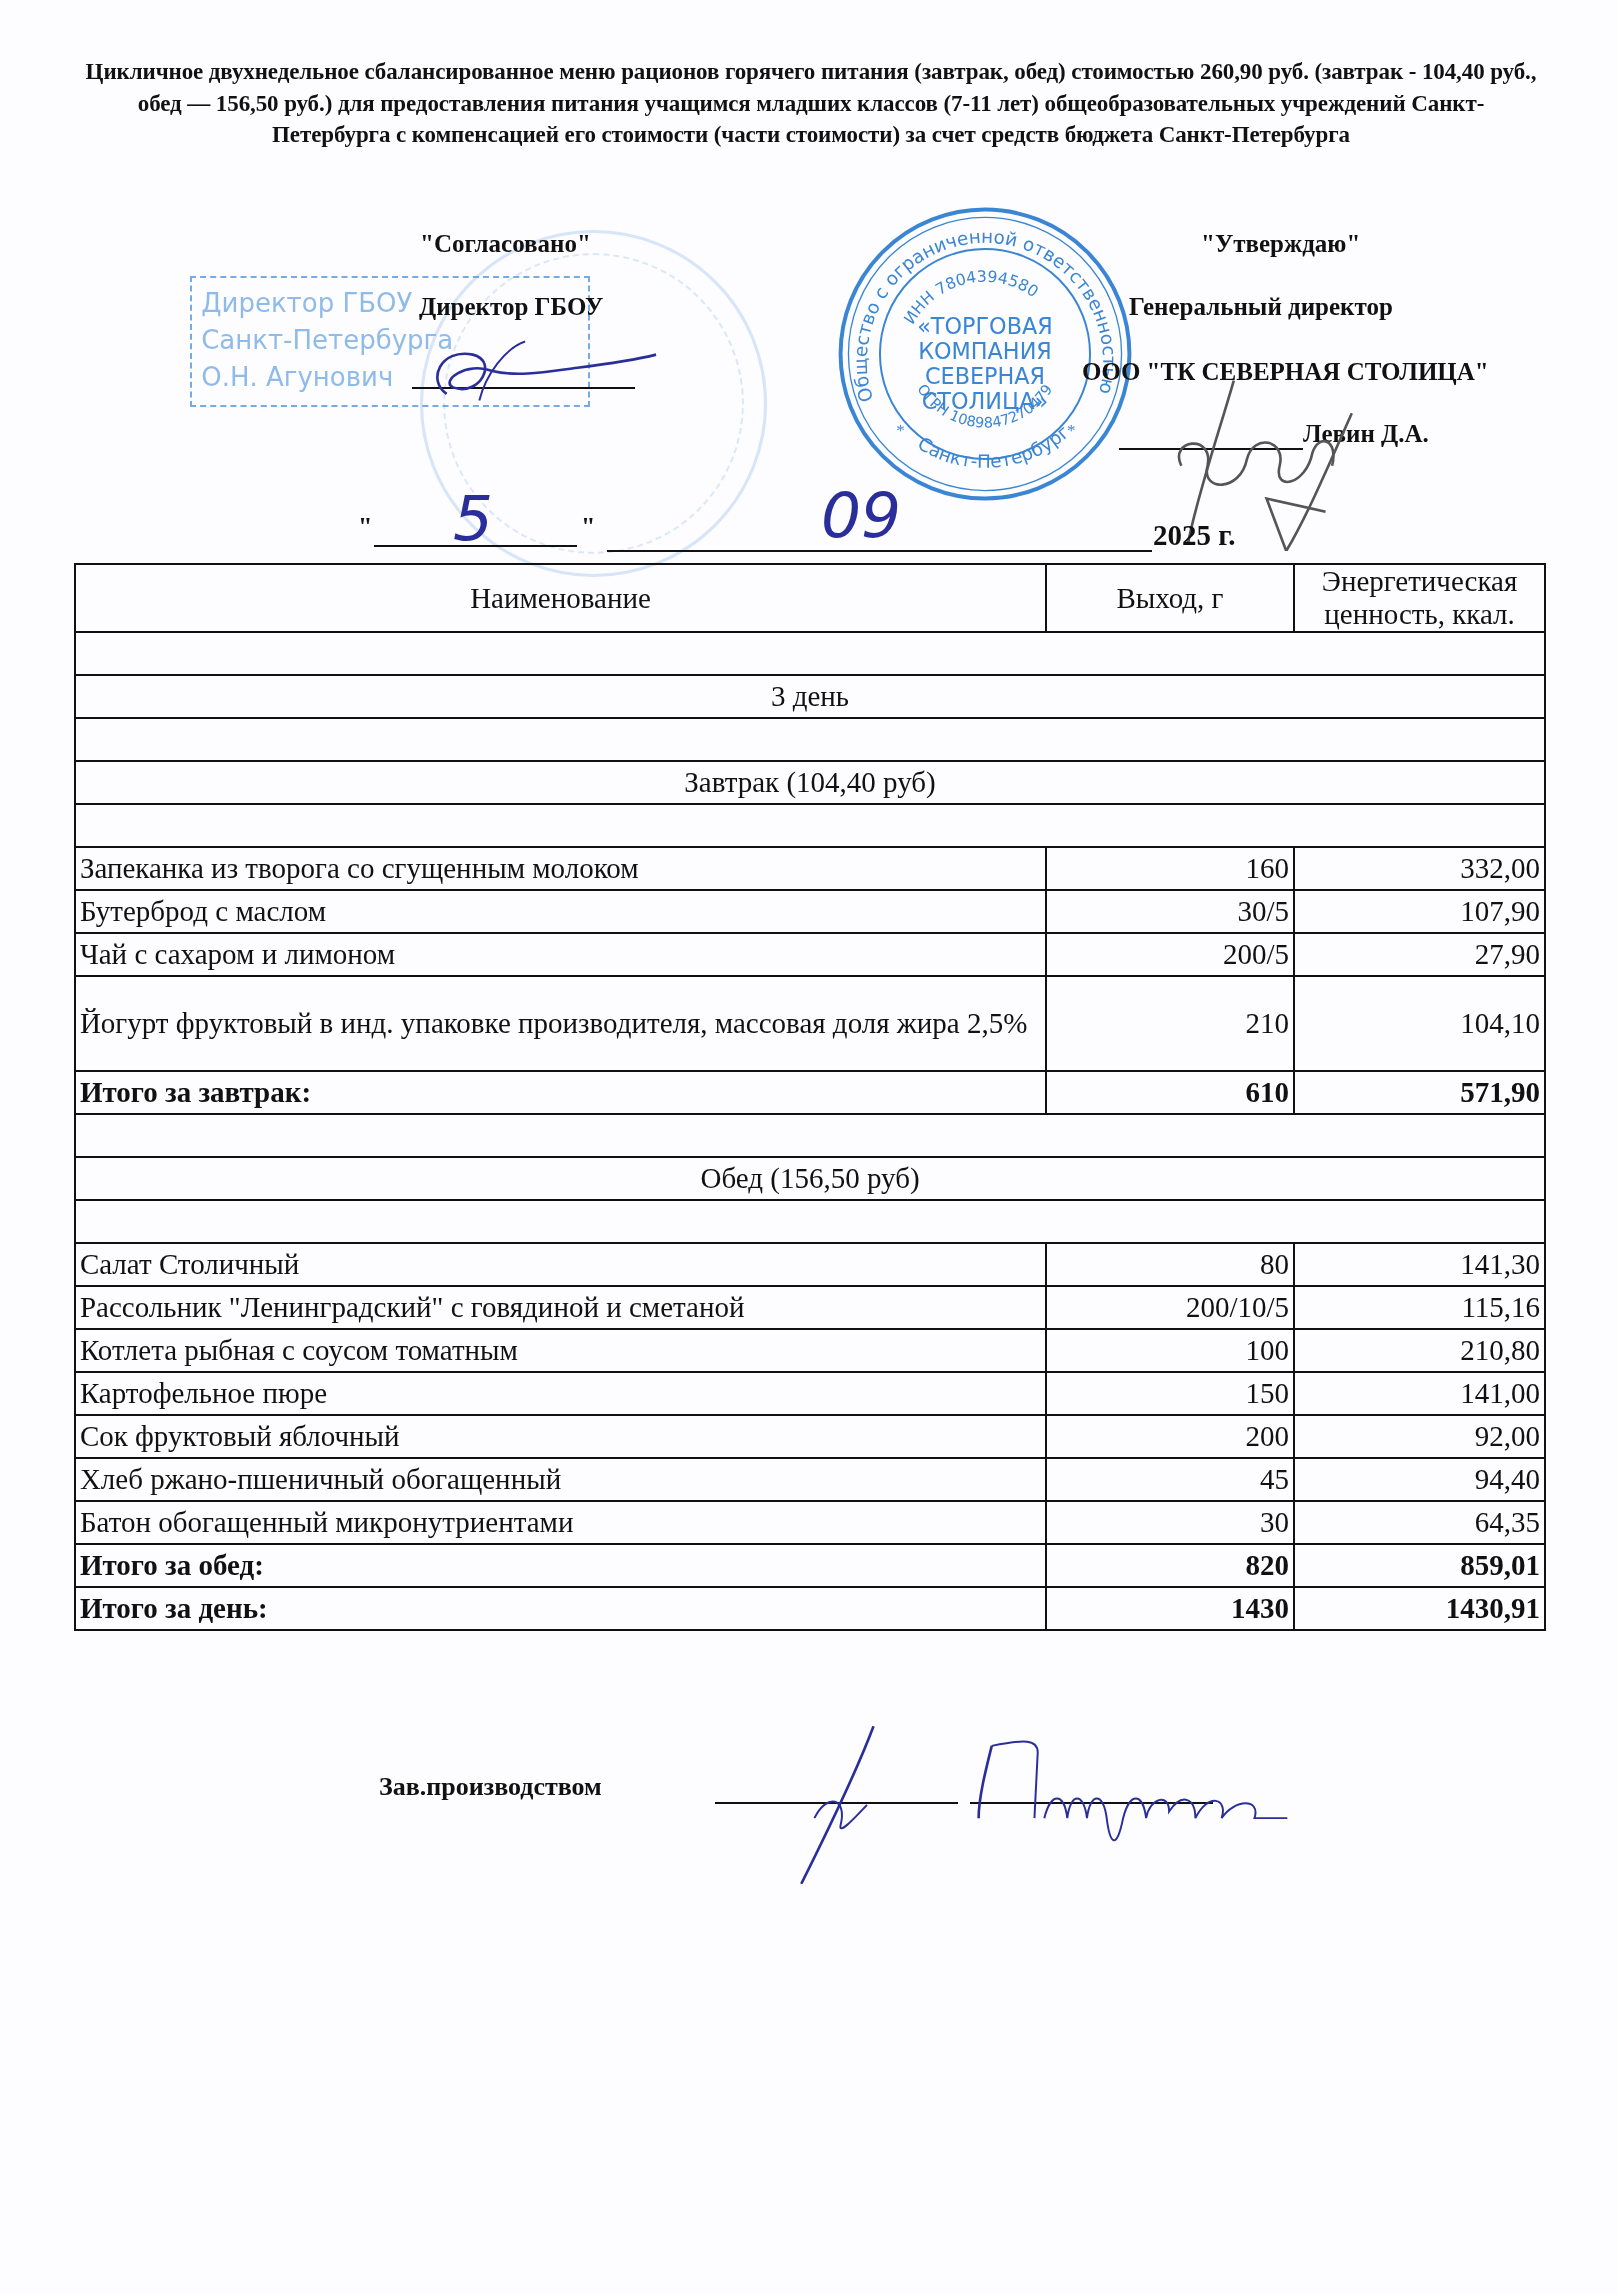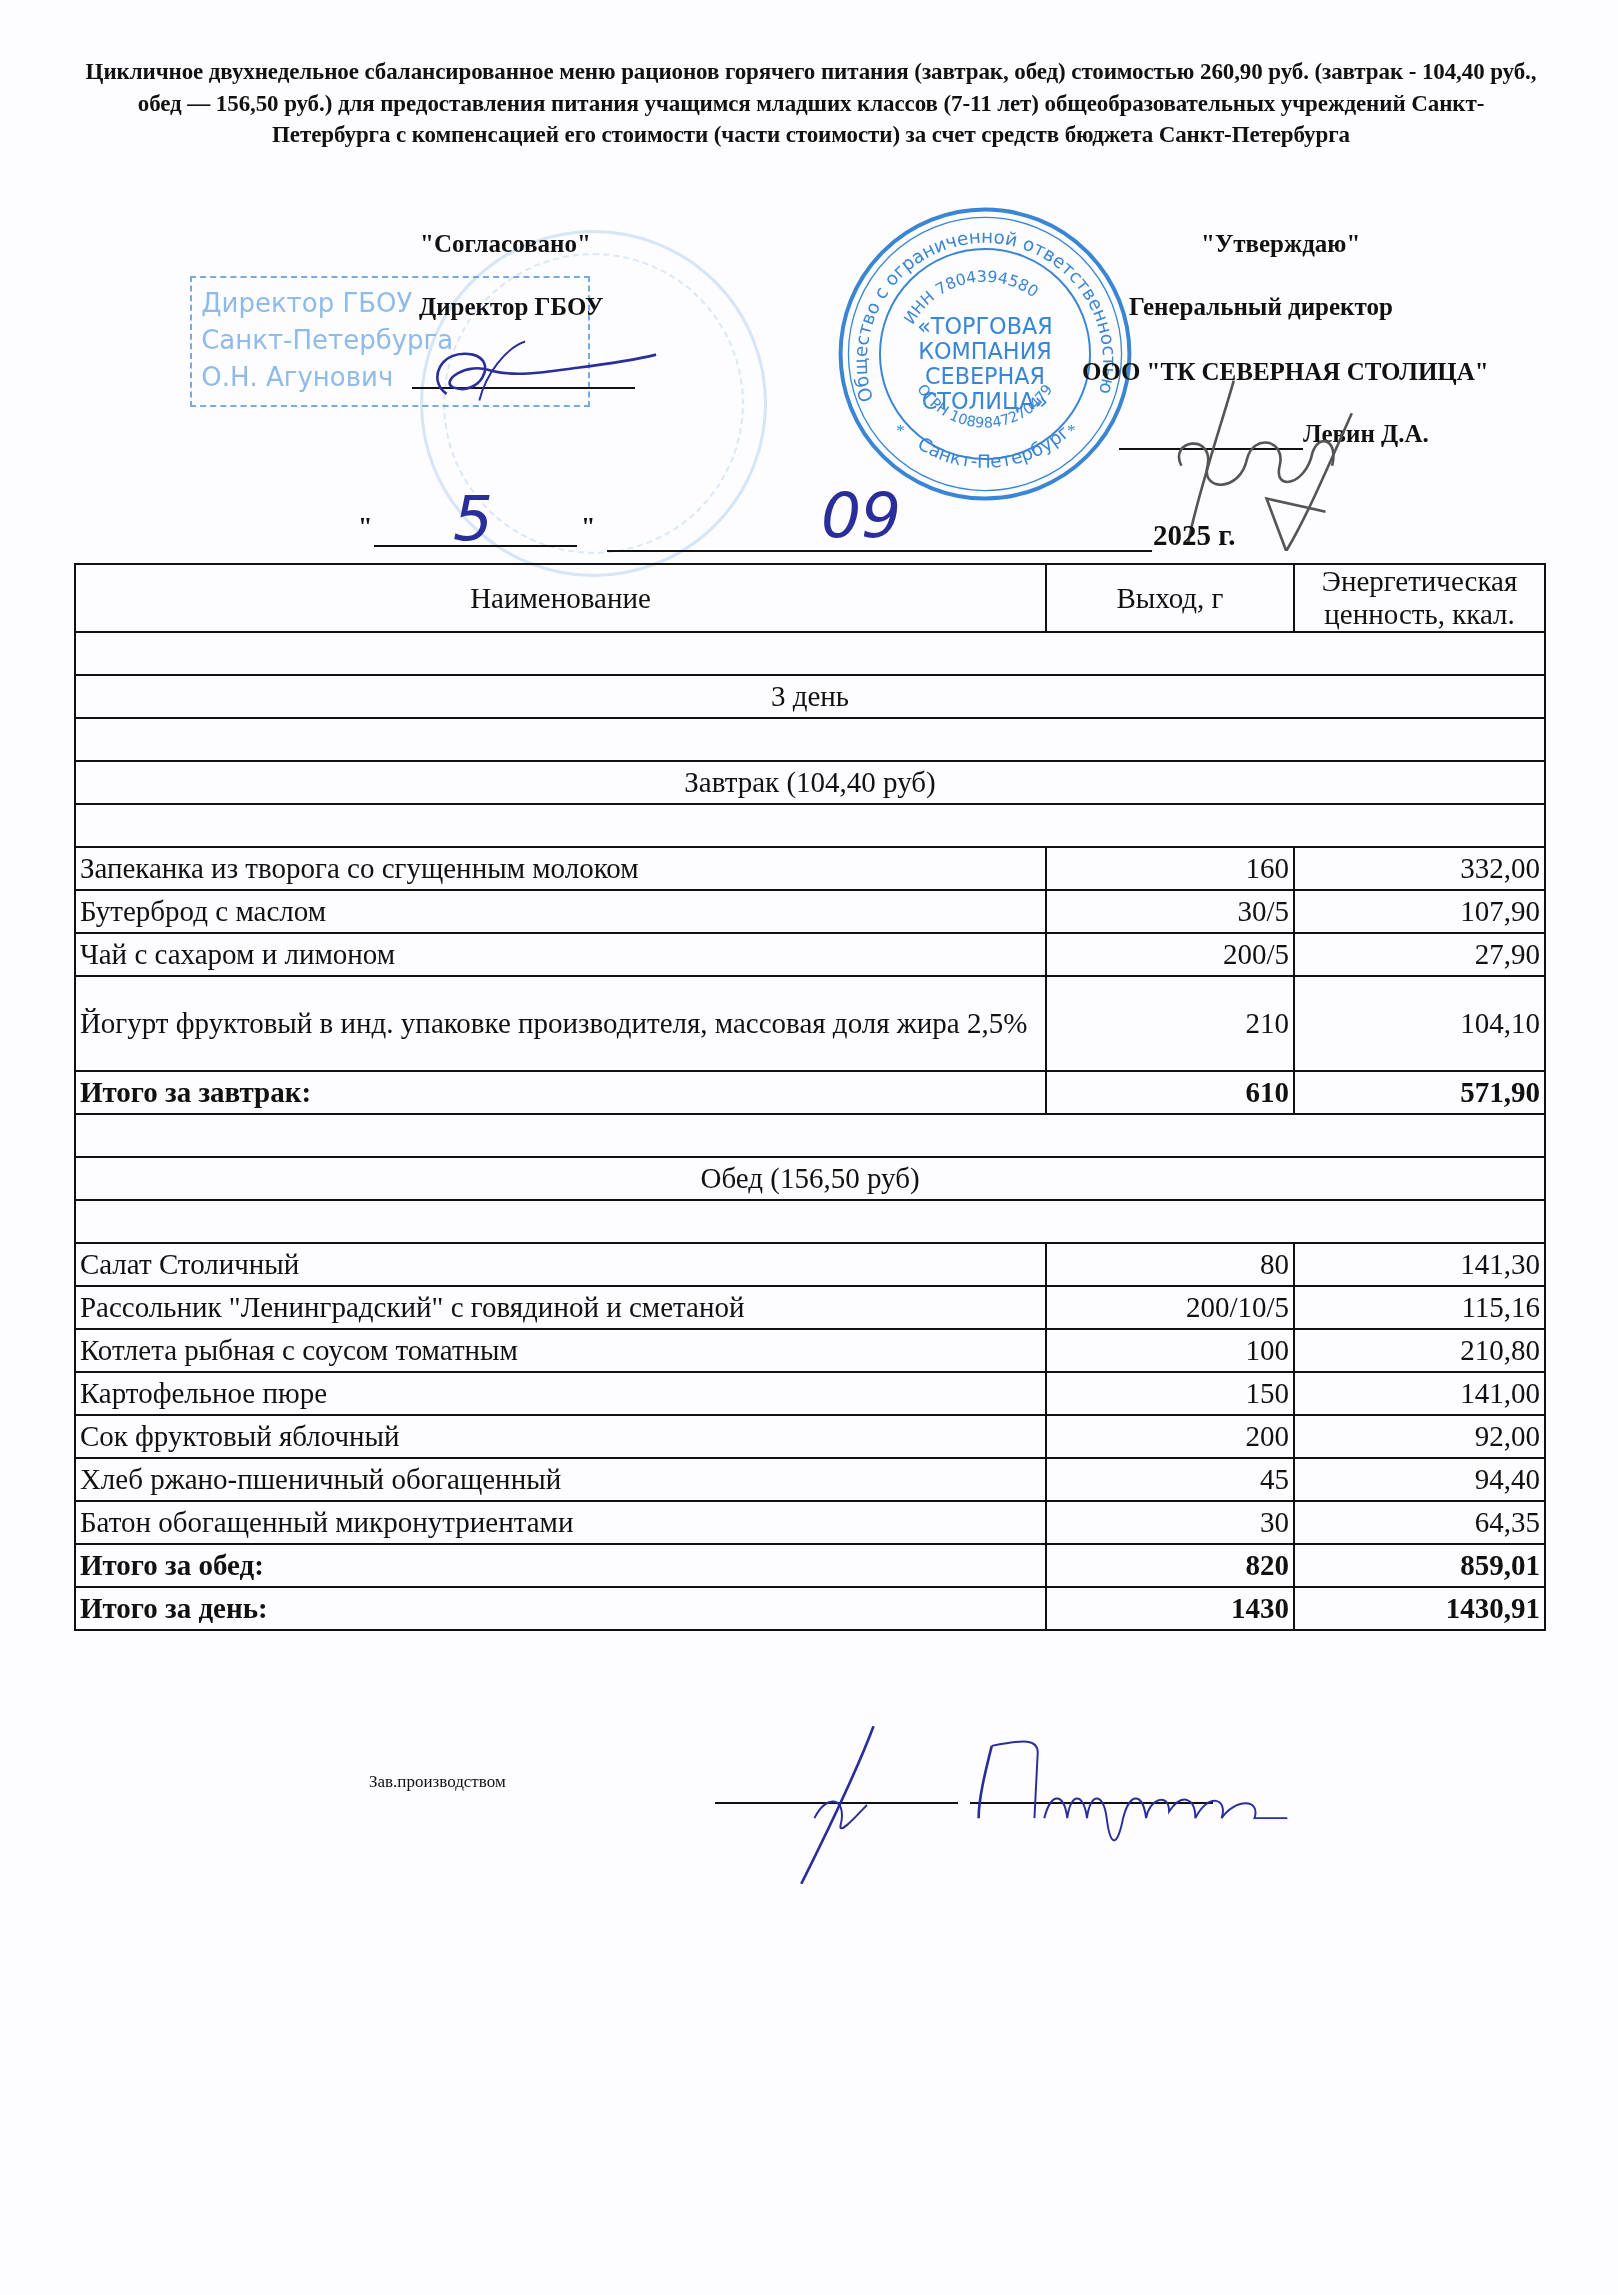--- a/index.html
+++ b/index.html
@@ -44,21 +44,21 @@
   th.h-name { font-size: 29px; height: 113px; }
   th.h-yield { font-size: 29px; font-weight: bold; }
   th.h-energy { font-size: 20.3px; font-weight: bold; line-height: 30px; }
   td.blank { height: 41px; }
   td.section { text-align: center; font-weight: bold; font-size: 34px; height: 46px; margin-top: 44px; }
   td.day { text-align: center; font-weight: bold; font-size: 29px; height: 46px; }
   tr.total td { font-weight: bold; }
   td.num { text-align: right; }
   tr.tworow td { height: 93px; margin-top: 14px; }
 
-  .footer { left: 369px; top: 1772px; font-weight: normal; font-size: 17px; }
+  .footer { left: 379px; top: 1772px; font-weight: bold; font-size: 26px; }
 </style>
 </head>
 <body>
 
 <div class="abs title">Цикличное двухнедельное сбалансированное меню рационов горячего питания (завтрак, обед) стоимостью 260,90 руб. (завтрак - 104,40 руб., обед — 156,50 руб.) для предоставления питания учащимся младших классов (7-11 лет) общеобразовательных учреждений Санкт-Петербурга с компенсацией его стоимости (части стоимости) за счет средств бюджета Санкт-Петербурга</div>
 
 <div class="abs stamp-round-faded"></div>
 <div class="abs head-label" style="left:420px; top:230px;">"Согласовано"</div>
 <div class="abs stamp-rect">
   <div>Директор ГБОУ</div>

